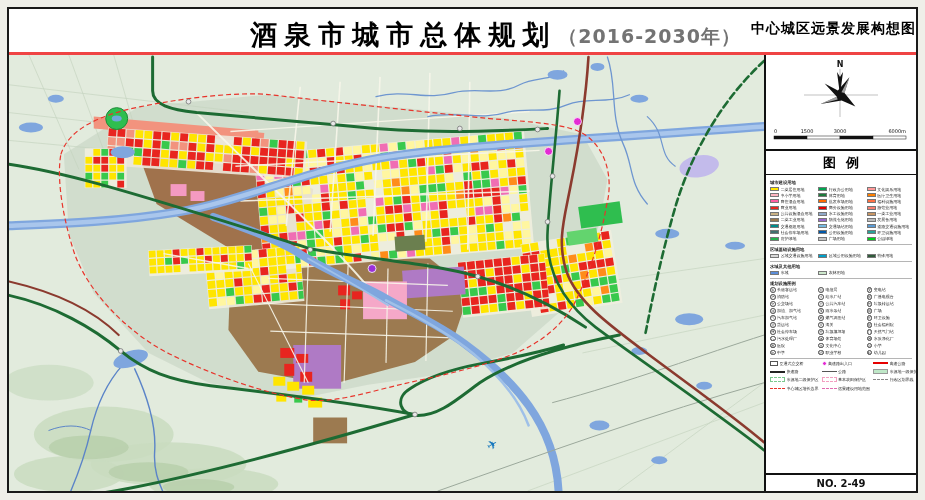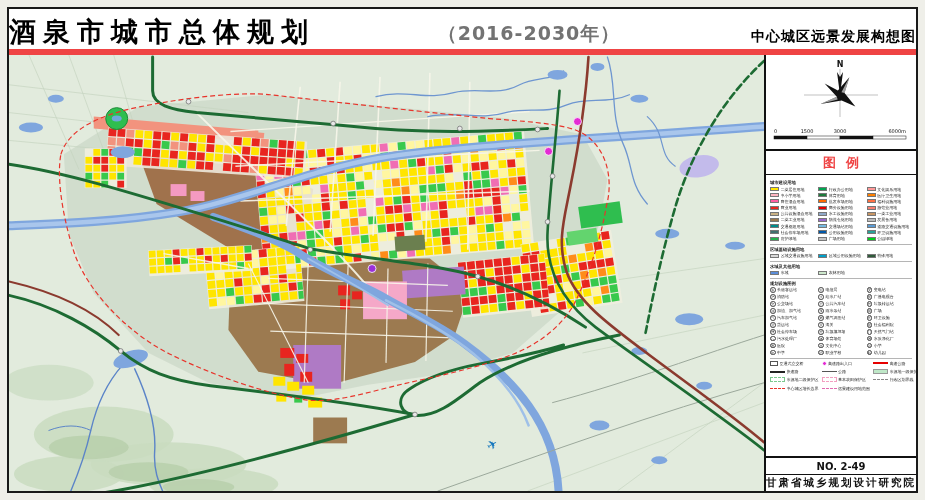--- a/index.html
+++ b/index.html
@@ -1,34 +1,34 @@
 <!DOCTYPE html>
 <html><head>
 <meta charset="utf-8">
 <style>
   html,body{margin:0;padding:0;width:925px;height:500px;overflow:hidden;
     background:#efefe9;font-family:"DejaVu Sans","Liberation Sans",sans-serif;}
   *{box-sizing:border-box;}
   .sheet{position:absolute;left:7px;top:7px;width:911px;height:486px;
     border:2px solid #1a1a1a;background:#fff;display:flex;flex-direction:column;}
   
-  .title-bar{height:46px;border-bottom:6px solid #ef4444;display:flex;align-items:flex-end;
-    justify-content:space-between;padding-bottom:4px;background:#fff;}
+  .title-bar{height:46px;border-bottom:3px solid #ef4444;display:flex;align-items:flex-end;
+    justify-content:flex-end;padding-bottom:4px;background:#fff;}
   .title-main{font-size:27px;font-weight:bold;color:#000;letter-spacing:7px;line-height:1;}
   .title-year{font-size:19px;font-weight:bold;color:#737373;letter-spacing:1px;line-height:1.2;margin-left:2px;}
-  .title-sub{font-size:14px;font-weight:bold;color:#000;margin-left:10px;line-height:1.1;margin-bottom:1px;letter-spacing:1px;}
+  .title-sub{font-size:14px;font-weight:bold;color:#000;margin-left:10px;line-height:1.1;margin-bottom:12px;letter-spacing:1px;}
   
   .content{flex:1;display:flex;min-height:0;}
   .map-wrap{flex:1;position:relative;background:#e2ebdd;min-width:0;}
   .map-wrap svg{display:block;width:100%;height:100%;}
   
   .sidebar{width:152px;border-left:2px solid #111;background:#fff;display:flex;flex-direction:column;}
   .compass-box{height:96px;border-bottom:2px solid #111;position:relative;}
   .legend-head{height:24px;border-bottom:1.5px solid #111;display:flex;align-items:center;
-    justify-content:center;font-size:13px;font-weight:bold;letter-spacing:10px;color:#ef4444;padding-left:10px;}
+    justify-content:center;font-size:13px;font-weight:bold;letter-spacing:10px;color:#000000;padding-left:10px;}
   .legend-body{flex:1;padding:3px 4px 1px 4px;overflow:hidden;}
   .sec-head{font-size:4.3px;font-weight:bold;color:#222;margin:2px 0 1.5px 0;}
   .sec-rule{border:none;border-top:1px solid #b5b5b5;margin:2.5px 0 1.5px 0;}
   .lu-grid{display:grid;grid-template-columns:repeat(3,1fr);column-gap:3px;row-gap:1.2px;}
   .two-grid{display:grid;grid-template-columns:repeat(3,1fr);column-gap:3px;row-gap:2px;}
   .lu-item{display:flex;align-items:center;gap:1.5px;min-height:4.6px;}
   .sw{width:9px;height:4px;border:0.5px solid #777;flex:0 0 auto;}
   .lbl{font-size:4px;color:#222;white-space:nowrap;overflow:hidden;}
   .fac-grid{display:grid;grid-template-columns:repeat(3,1fr);column-gap:3px;row-gap:1.4px;}
   .fac-item{display:flex;align-items:center;gap:1.5px;min-height:5.6px;}
@@ -1245,16 +1245,15 @@
               <span class="lbl">中心城区增长边界</span>
             </div>
             <div class="ln-item">
               <span class="sample" style="border-top: 1.6px dashed rgb(224, 107, 176);"></span>
               <span class="lbl">远景建设用地范围</span>
             </div>
           </div>
       </div>
 
       <div class="tb-no">NO. 2-49</div>
-      <div class="tb-org">甘肃省城乡规划设计研究院</div>
     </div>
   </div>
 </div>
 
 </body></html>

